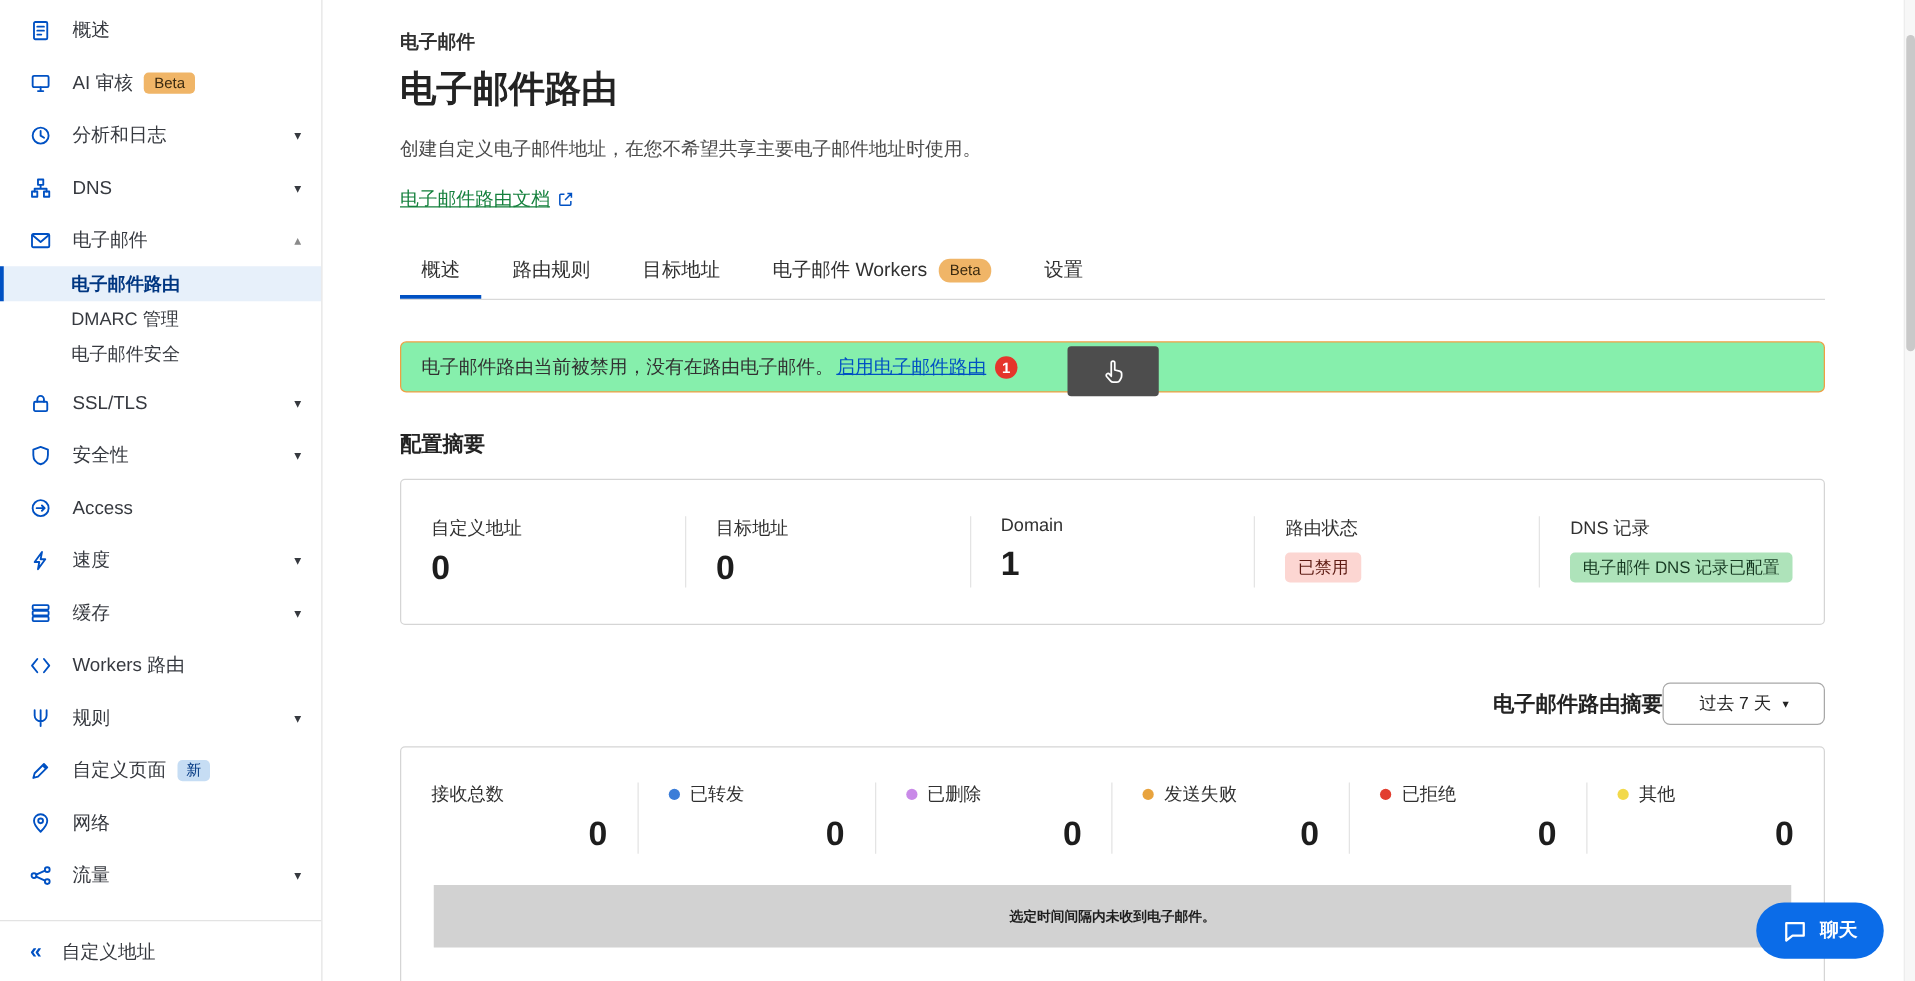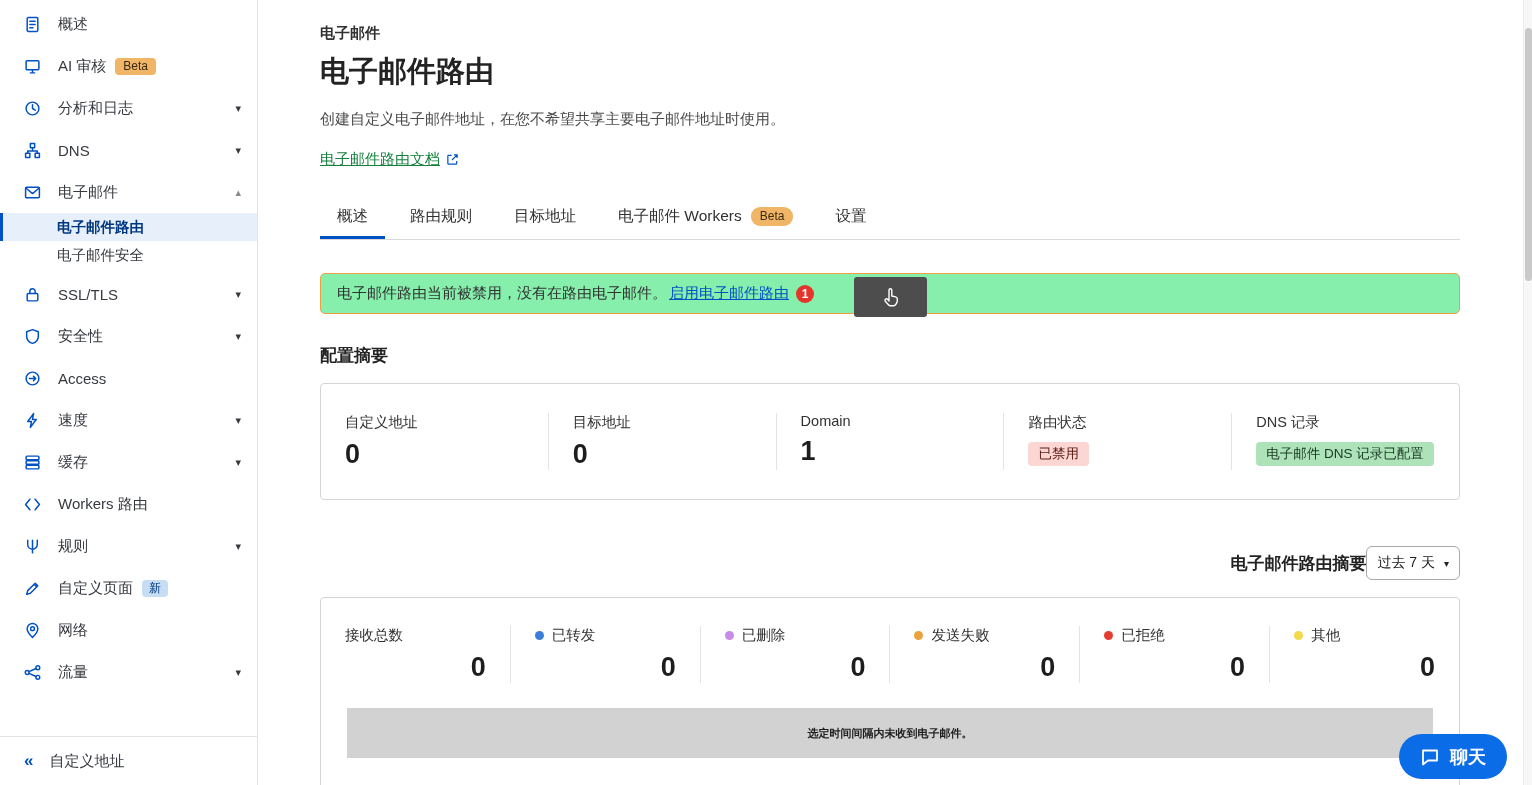--- a/index.html
+++ b/index.html
@@ -67,32 +67,32 @@
   .stat-label { font-size:14.5px; color:#313131; display:flex; align-items:center; gap:8px; }
   .stat-value { font-size:27px; font-weight:bold; color:#1d1d1d; margin-top:7px; }
   .dot { width:9px; height:9px; border-radius:50%; display:inline-block; }
   .badge-disabled { display:inline-block; margin-top:10px; background:#fcd6d2; color:#5c1a12;
     font-size:13.5px; padding:3px 10px; border-radius:4px; }
   .badge-green { display:inline-block; margin-top:10px; background:#aee3ba; color:#173a22;
     font-size:13.5px; padding:3px 10px; border-radius:4px; white-space:nowrap; }
 
   .summary-head { margin-top:46px; display:flex; justify-content:flex-end; align-items:center; }
   .period-select { background:#fff; border:1px solid #a8a8a8; border-radius:6px;
-    padding:7px 10px; font-size:14px; color:#232323; display:flex; align-items:center; gap:9px;
+    padding:7px 28px; font-size:14px; color:#232323; display:flex; align-items:center; gap:9px;
     cursor:pointer; font-family:inherit; }
   .period-select .caret { font-size:10px; }
 
   .summary-card { margin-top:17px; padding:28px 0 40px; height:300px; }
   .stats-row { display:flex;text-align:right; }
   .empty-bar { margin:25px 26px 0; background:#d2d2d2; height:50px; display:flex;
     align-items:center; justify-content:center; font-size:11px; font-weight:bold; color:#1d1d1d; }
 
-  .chat-btn { position:absolute; right:25px; bottom:6px; height:45px; padding:0 21px;
+  .chat-btn { position:absolute; right:25px; bottom:18px; height:45px; padding:0 21px;
     border-radius:23px; background:#0b6ce8; color:#fff; display:flex; align-items:center; gap:10px;
-    font-size:18px; font-weight:bold; cursor:pointer; }
+    font-size:15px; font-weight:bold; cursor:pointer; }
   .chat-btn svg { stroke:#fff; fill:none; stroke-width:1.8; stroke-linejoin:round; }
 
   .scrollbar { position:absolute; right:0; top:0; width:9px; height:785px;
     background:#f7f7f7; border-left:1px solid #ededed; }
   .scroll-thumb { position:absolute; top:28px; left:1px; width:7px; height:253px;
     background:#c9c9c9; border-radius:4px; }
 </style>
 </head>
 <body>
 
@@ -150,20 +150,23 @@
             <rect x="1.5" y="3" width="13" height="10" rx="1"></rect>
             <path d="M2 4l6 5 6-5"></path>
           </svg>
         </span>
       <span class="nav-label">电子邮件</span>
       <span class="chev up">▴</span>
     </div>
 
     <div class="nav-sub active">
       <span>电子邮件路由</span>
+    </div>
+    <div class="nav-sub">
+      <span>DMARC 管理</span>
     </div>
     <div class="nav-sub">
       <span>电子邮件安全</span>
     </div>
 
     <div class="nav-item group-gap">
       <span class="nav-icon">
         <svg width="17" height="17" viewBox="0 0 16 16">
             <rect x="3" y="7" width="10" height="7" rx="1"></rect>
             <path d="M5.5 7V5a2.5 2.5 0 0 1 5 0v2"></path>

